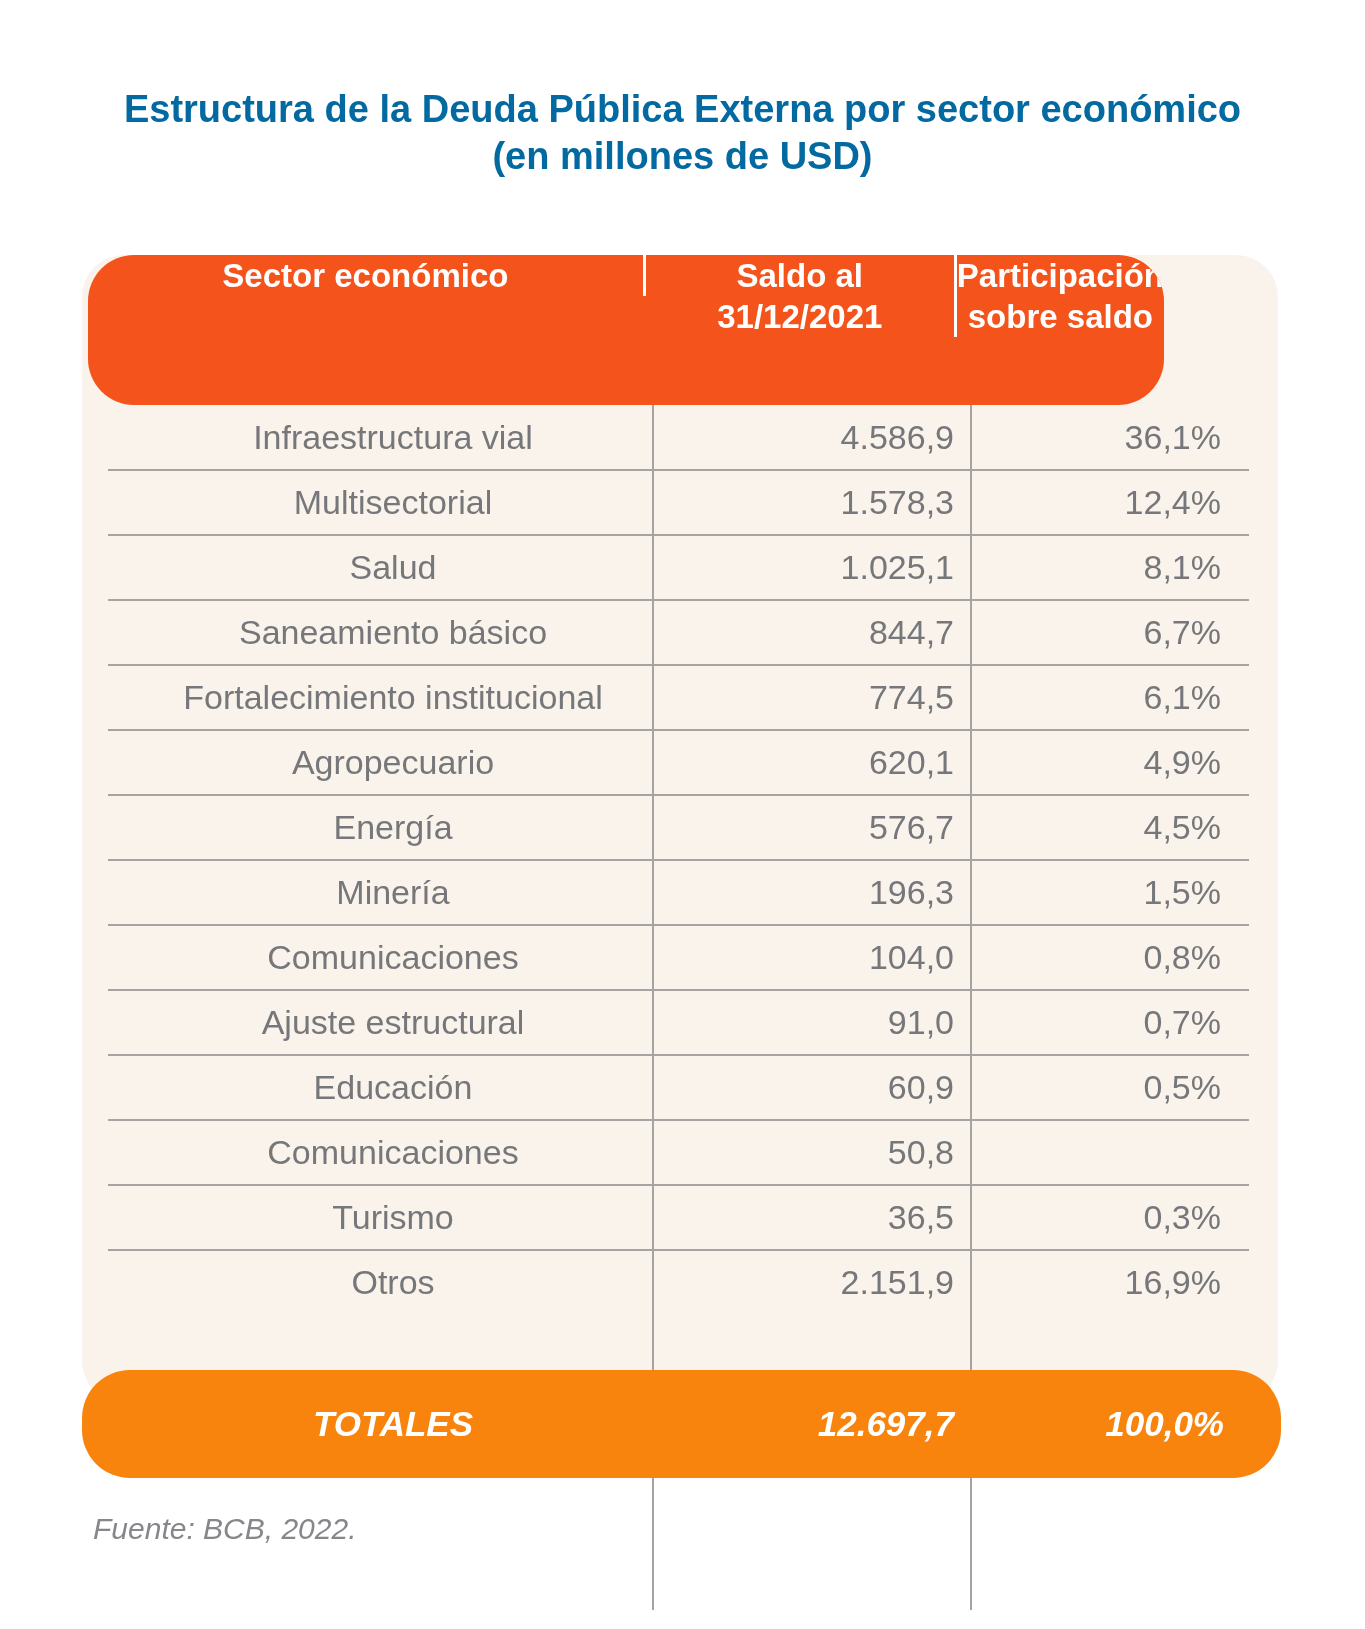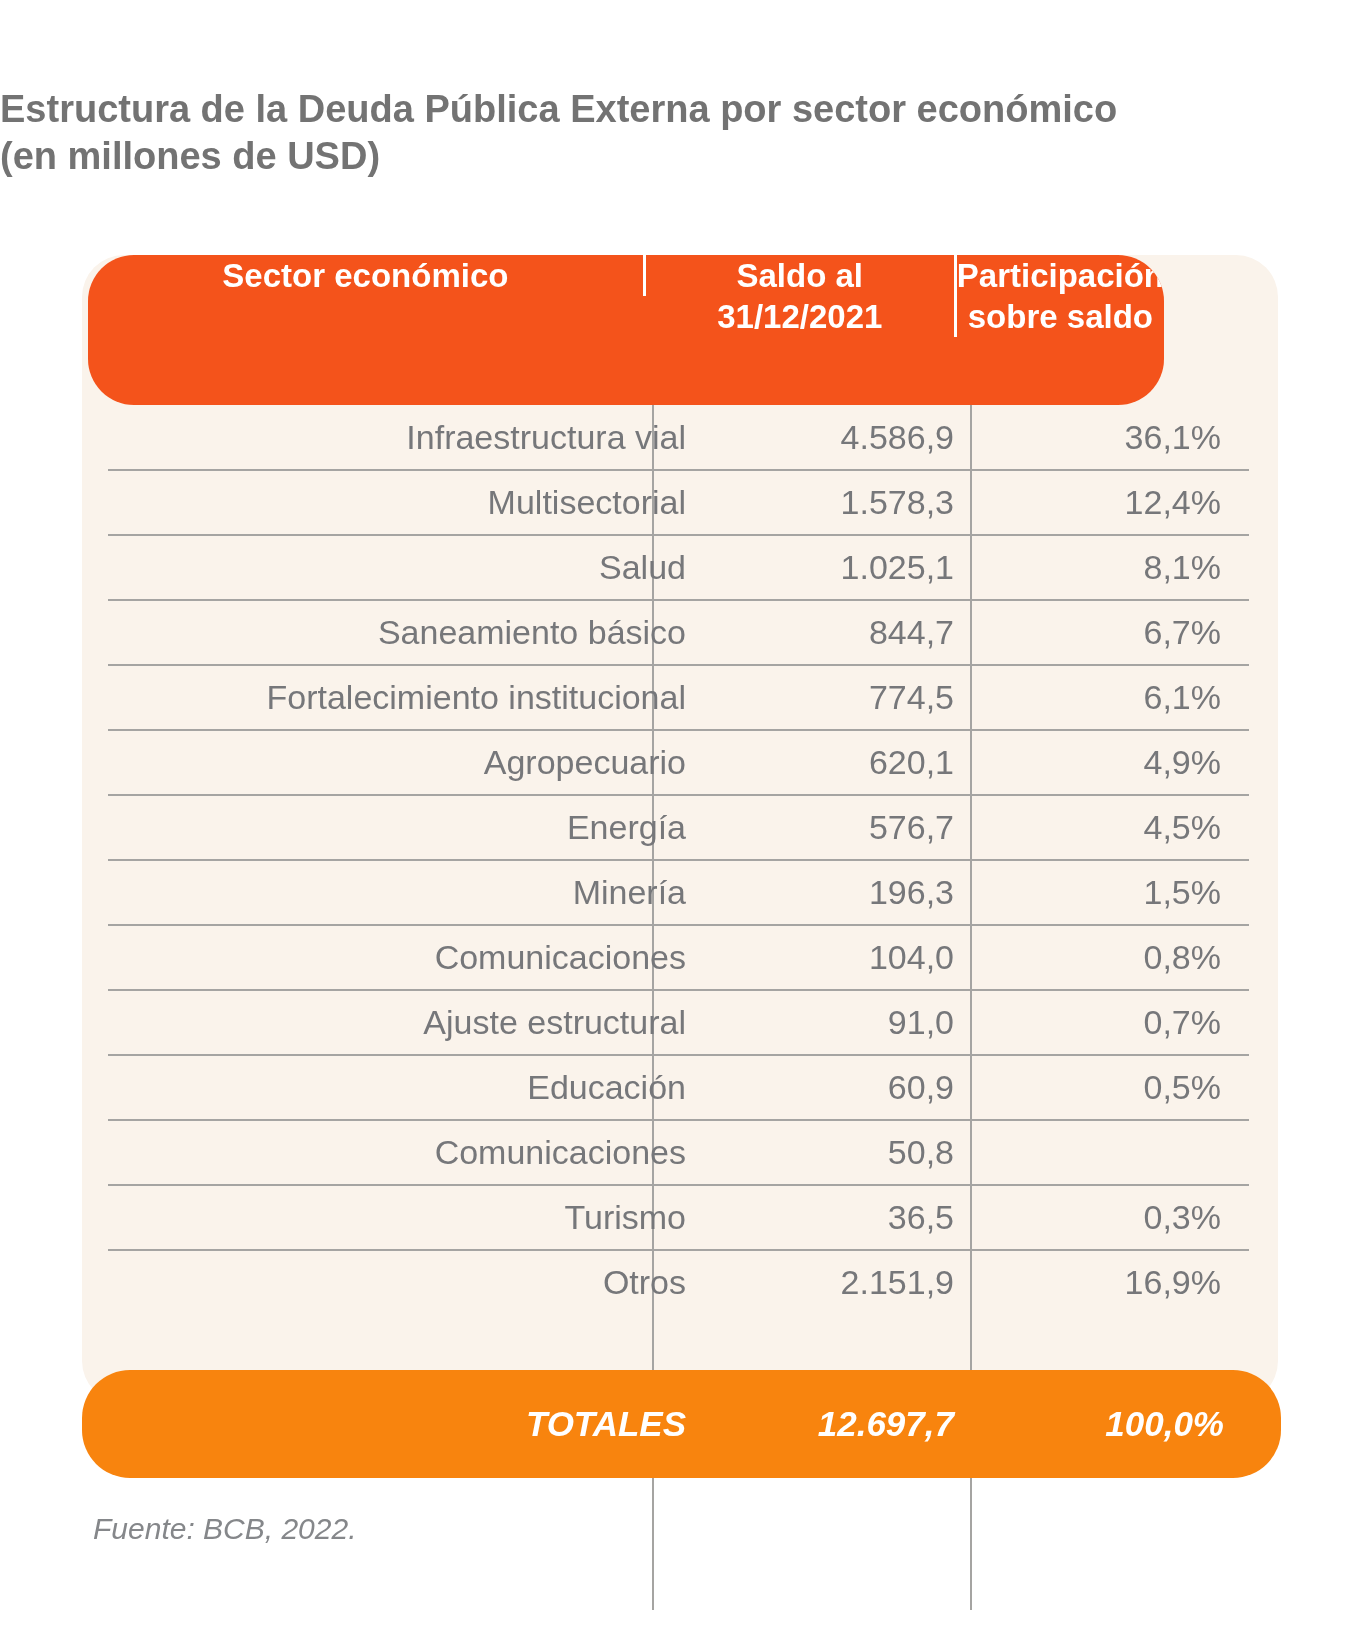--- a/index.html
+++ b/index.html
@@ -8,25 +8,25 @@
     width: 1365px; height: 1629px;
     position: relative;
     font-family: "Liberation Sans", "DejaVu Sans", sans-serif;
     overflow: hidden;
   }
 
   .page-title {
     position: absolute;
     top: 86px; left: 0;
     width: 100%;
-    text-align: left;
+    text-align: center;
     font-size: 38px;
     font-weight: bold;
     line-height: 47px;
-    color: #737373;
+    color: #0369a1;
     letter-spacing: 0px;
   }
 
   .panel {
     position: absolute;
     left: 82px; top: 255px;
     width: 1196px; height: 1148px;
     background: #FAF3EB;
     border-radius: 42px;
   }
@@ -62,21 +62,21 @@
     color: #76777A;
     position: relative;
   }
   .row:not(:last-child)::after {
     content: "";
     position: absolute;
     left: 26px; right: 29px; bottom: -1px;
     height: 2px;
     background: #A5A4A2;
   }
-  .cell.c1 { width: 604px; padding-left: 18px; text-align: right; }
+  .cell.c1 { width: 604px; padding-left: 18px; text-align: center; }
   .cell.c2 { width: 318px; padding-right: 50px; text-align: right; }
   .cell.c3 { flex: 1; padding-right: 57px; text-align: right; }
 
   .vline {
     position: absolute;
     top: 150px;
     width: 2px; height: 1205px;
     background: #A5A4A2;
   }
   .vline.v1 { left: 570px; }

